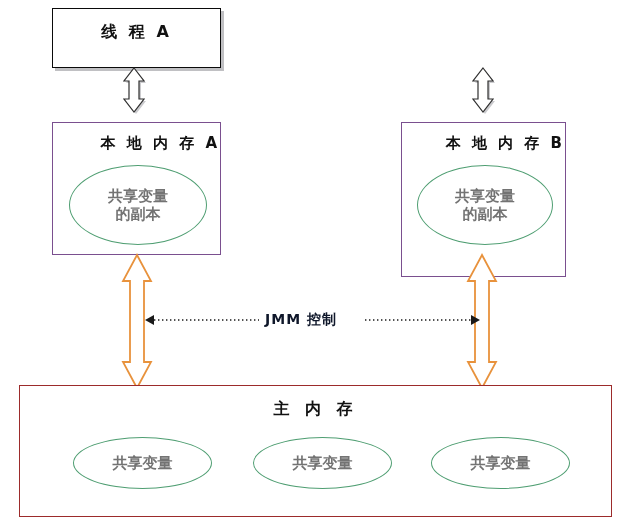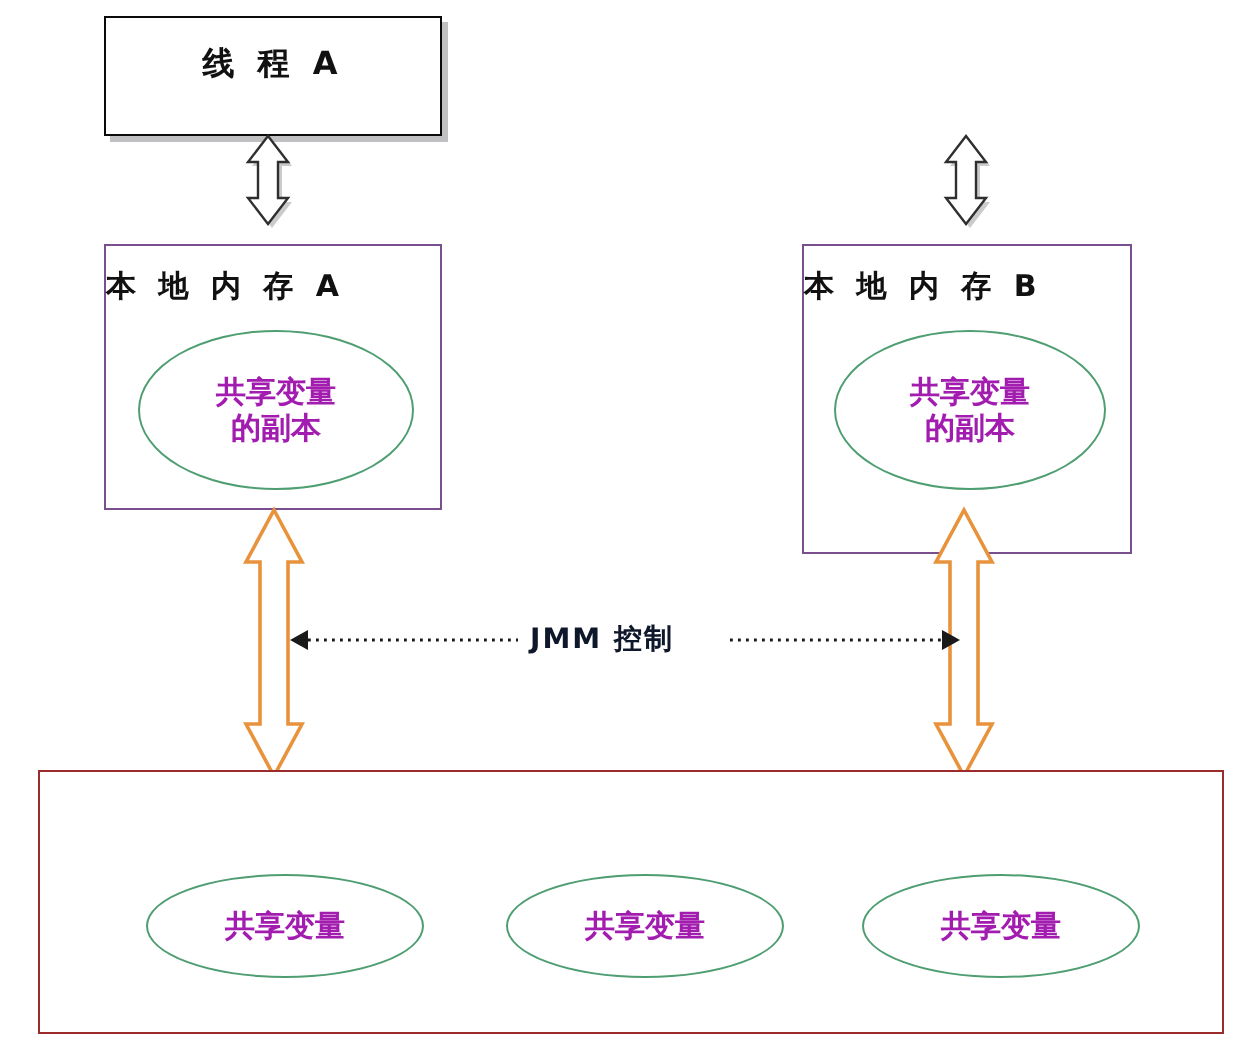--- a/index.html
+++ b/index.html
@@ -43,21 +43,21 @@
     position: absolute;
     box-sizing: border-box;
     border: 1.5px solid #7a4f8f;
     background: #ffffff;
   }
   .local-label {
     position: absolute;
     left: 0;
     right: 0;
     top: 11px;
-    text-align: left;
+    text-align: right;
     font-size: 15px;
     color: #111111;
     letter-spacing: 3px;
     font-weight: 600;
   }
 
   
   .ellipse {
     position: absolute;
     box-sizing: border-box;
@@ -66,21 +66,21 @@
     background: transparent;
     display: flex;
     flex-direction: column;
     align-items: center;
     justify-content: center;
   }
   .ellipse span {
     display: block;
     text-align: center;
     font-size: 15px;
-    color: #a21caf;
+    color: #737373;
     line-height: 1.22;
     font-weight: 600;
     letter-spacing: 0px;
   }
 
   
   .main-box {
     position: absolute;
     box-sizing: border-box;
     border: 1.8px solid #9c2b2b;
@@ -168,20 +168,21 @@
   </svg>
 
   <div class="jmm-label" style="left:265px; top:311px;">JMM 控制</div>
 
   <svg class="arrow-svg" style="left:365px; top:313px;" width="115" height="14" viewBox="0 0 115 14">
     <line x1="0" y1="7" x2="106" y2="7" stroke="#1a1a1a" stroke-width="1.6" stroke-dasharray="1.4 2.6" stroke-linecap="butt"></line>
     <polygon points="115,7 106,2 106,12" fill="#1a1a1a"></polygon>
   </svg>
 
   <div class="main-box" style="left:19px; top:385px; width:593px; height:132px;">
+    <div class="main-label">主 内 存</div>
 
     <div class="ellipse" style="left:53px; top:51px; width:139px; height:52px;">
       <span>共享变量</span>
     </div>
 
     <div class="ellipse" style="left:233px; top:51px; width:139px; height:52px;">
       <span>共享变量</span>
     </div>
 
     <div class="ellipse" style="left:411px; top:51px; width:139px; height:52px;">

